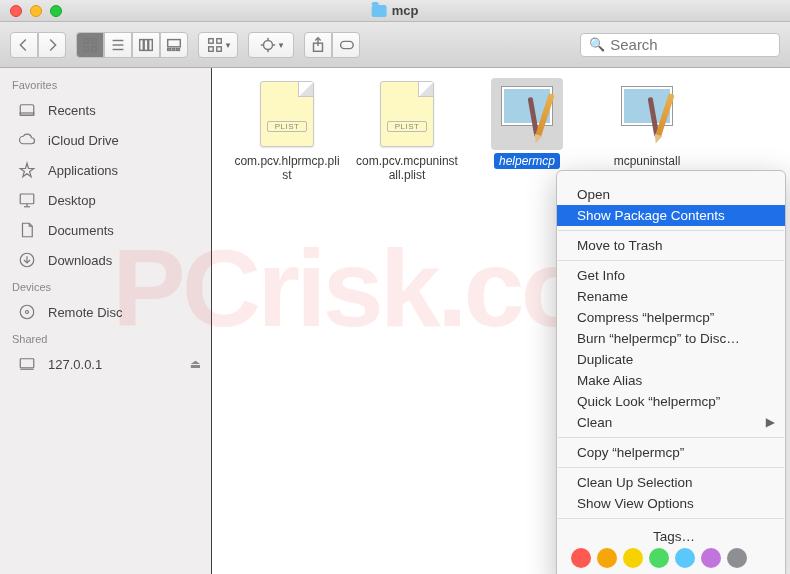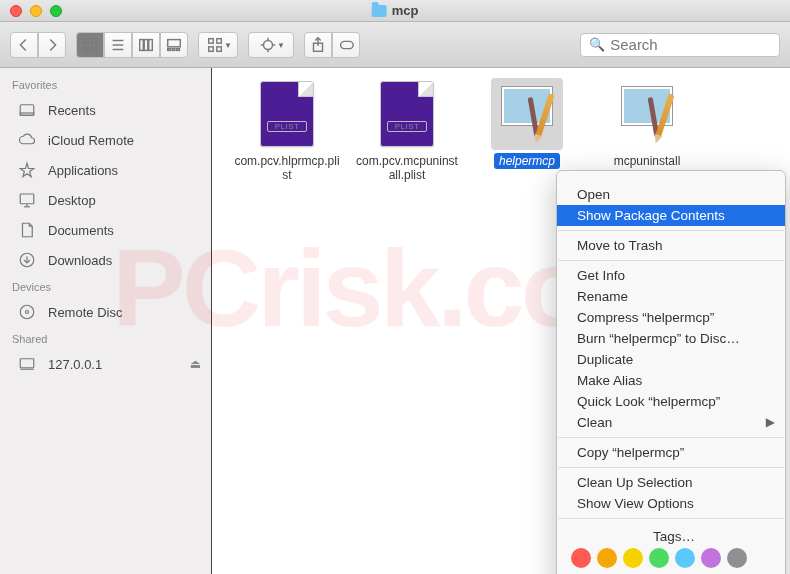--- a/index.html
+++ b/index.html
@@ -39,21 +39,21 @@
 .side-item .eject{margin-left:auto; color:#888; font-size:12px;}
 
 
 .content { flex:1; background:#fff; position:relative; padding:10px; }
 .file { position:absolute; width:110px; text-align:center; }
 .file .thumb { width:72px; height:72px; margin:0 auto 2px; display:flex;align-items:center;justify-content:center; border-radius:4px;}
 .file.selected .thumb{background:#d6d6d6;}
 .file .label{font-size:12px; color:#3a3a3a; line-height:1.2; word-break:break-word; padding:2px 2px;}
 .file.selected .label span{background:#1a6bdf;color:#fff;border-radius:3px;padding:1px 5px;font-style:italic;}
 
-.plist-page { width:54px;height:66px;background:#4c1d95;border:1px solid #c8c8c8;border-radius:3px;position:relative;box-shadow:0 1px 2px rgba(0,0,0,0.1);}
+.plist-page { width:54px;height:66px;background:#fef9c3;border:1px solid #c8c8c8;border-radius:3px;position:relative;box-shadow:0 1px 2px rgba(0,0,0,0.1);}
 .plist-page:after{content:'';position:absolute;top:0;right:0;width:14px;height:14px;background:linear-gradient(135deg,#fff 50%,#e0e0e0 50%);border-bottom:1px solid #c8c8c8;border-left:1px solid #c8c8c8;}
 .plist-page .badge{position:absolute;bottom:14px;left:6px;right:6px;border:1px solid #bbb;font-size:8px;text-align:center;border-radius:2px;color:#888;letter-spacing:0.5px;}
 
 .app-ico { width:62px;height:62px;position:relative;}
 .app-ico .screen{width:50px;height:38px;background:#a5d0e5;border:2px solid #fff;box-shadow:0 0 0 1px #999;position:absolute;top:4px;left:6px;}
 .app-ico .pencil{width:6px;height:44px;background:linear-gradient(#e8b050,#d89030);position:absolute;right:10px;top:10px;transform:rotate(18deg);border-radius:2px 2px 0 0;}
 .app-ico .pencil:after{content:'';position:absolute;bottom:-8px;left:-1px;border-left:4px solid transparent;border-right:4px solid transparent;border-top:9px solid #e0c090;}
 .app-ico .brush{width:5px;height:40px;background:#855;position:absolute;right:22px;top:14px;transform:rotate(-10deg);border-radius:2px;}
 
 
@@ -187,21 +187,21 @@
             </svg>
           </span>
           <span>Recents</span>
         </div>
       <div class="side-item">
           <span class="si-ico">
             <svg viewBox="0 0 24 24">
               <path d="M7 17a5 5 0 010-10 6 6 0 0111 2 4 4 0 010 8H7z"></path>
             </svg>
           </span>
-          <span>iCloud Remote</span>
+          <span>iCloud Drive</span>
         </div>
       <div class="side-item">
           <span class="si-ico">
             <svg viewBox="0 0 24 24">
               <path d="M12 3l2 7h7l-5.5 4 2 7L12 17l-5.5 4 2-7L3 10h7z"></path>
             </svg>
           </span>
           <span>Applications</span>
         </div>
       <div class="side-item">

